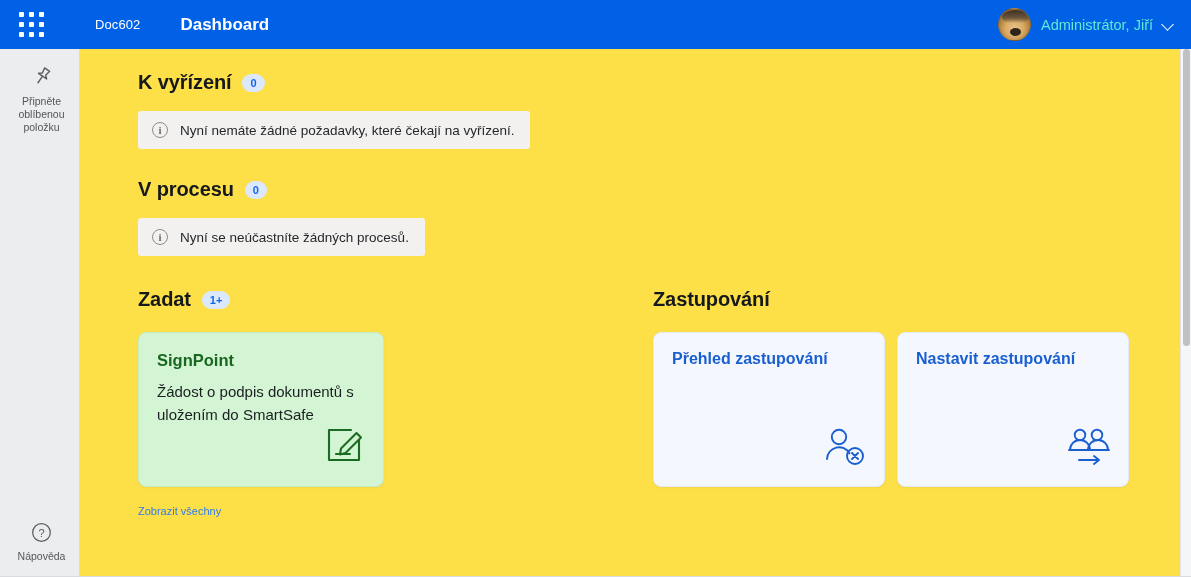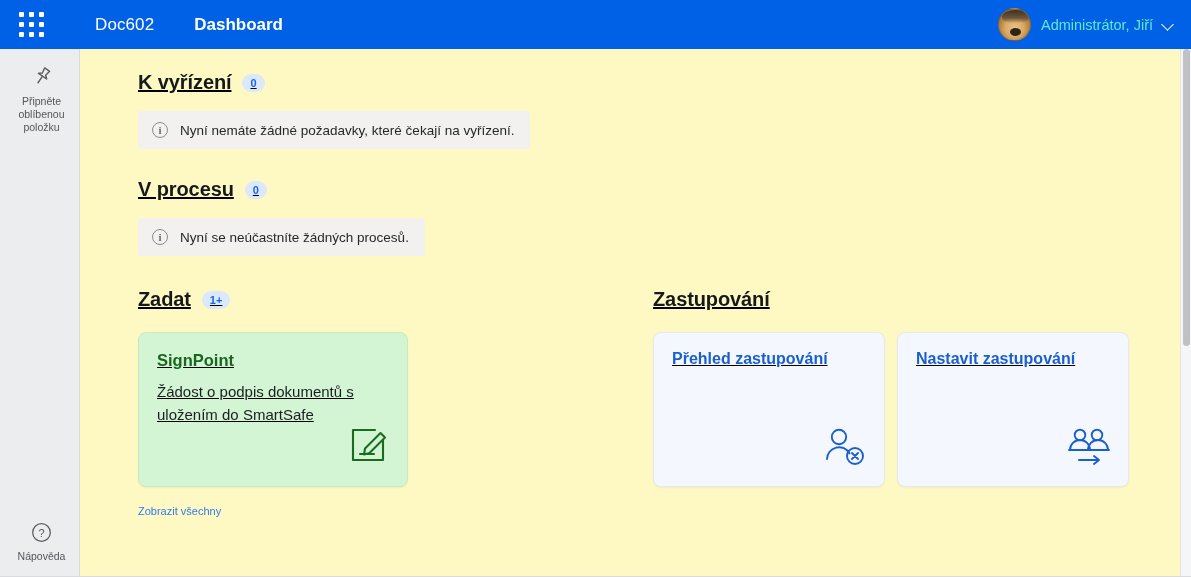--- a/index.html
+++ b/index.html
@@ -16,21 +16,21 @@
     height: 49px; background: #0061E6; flex: 0 0 49px;
     display: flex; align-items: center; color: #fff;
   }
   .grid-btn {
     width: 63px; height: 49px; display: flex; align-items: center; justify-content: center;
     cursor: pointer;
   }
   .grid-icon { display: grid; grid-template-columns: repeat(3, 5px); grid-gap: 5px; }
   .grid-icon i { width: 5px; height: 5px; background: #fff; display: block; border-radius: 1px; }
   .brand {
-    font-size: 17px; letter-spacing: .1px; color: #fff; margin-left: 32px; cursor: pointer;
+    font-size: 13px; letter-spacing: .1px; color: #fff; margin-left: 32px; cursor: pointer;
   }
   .page-title-top {
     font-size: 17px; font-weight: bold; color: #fff; margin-left: 40px; cursor: pointer;
   }
   .topbar-spacer { flex: 1 1 auto; }
   .user-box {
     display: flex; align-items: center; gap: 10px; margin-right: 16px; cursor: pointer;
   }
   .avatar {
     width: 33px; height: 33px; border-radius: 50%; overflow: hidden;
@@ -68,22 +68,22 @@
     width: 80px; display: flex; flex-direction: column; align-items: center;
     gap: 6px; cursor: pointer; padding: 4px 4px;
   }
   .rail-label {
     font-size: 10.5px; line-height: 13px; color: #53565A; text-align: center;
   }
   .pin-svg, .help-svg { display: block; }
 
   
   .content {
-    flex: 1 1 auto; background: #fef9c3; position: relative;
-    padding: 0 0 0 58px; overflow: hidden; text-decoration: underline;
+    flex: 1 1 auto; background: #fde047; position: relative;
+    padding: 0 0 0 58px; overflow: hidden;
   }
   .cols { display: flex; justify-content: center; }
   .col-left { width: 515px; flex: 0 0 515px; }
   .col-right { flex: 1 1 auto; padding-left: 0px; }
 
   .sec-head {
     display: flex; align-items: center; gap: 11px;
     margin: 0 0 0 0; padding-top: 0;
   }
   h2.sec-title {
@@ -103,21 +103,21 @@
     width: 16px; height: 16px; border-radius: 50%; border: 1.2px solid #8A8D91;
     color: #6A6D71; font-size: 11px; font-weight: bold; line-height: 14px;
     text-align: center; flex: 0 0 16px; font-family: "Liberation Serif", serif;
   }
 
   
   .card {
     border-radius: 8px; position: relative; cursor: pointer;
   }
   .card-green {
-    width: 270px; height: 155px; background: #D4F5D3; border: 1px solid #C6EBC5;
+    width: 246px; height: 155px; background: #D4F5D3; border: 1px solid #C6EBC5;
     padding: 18px 3px 0 18px; box-shadow: 0 1px 2px rgba(0,0,0,.05);
   }
   .card-green .c-title {
     font-size: 16.5px; font-weight: bold; color: #18661F; margin-bottom: 10px;
   }
   .card-green .c-desc {
     font-size: 15px; line-height: 23px; color: #1B1E22; max-width: 200px;
   }
   .card-green .c-icon { position: absolute; right: 18px; bottom: 16px; }
 

